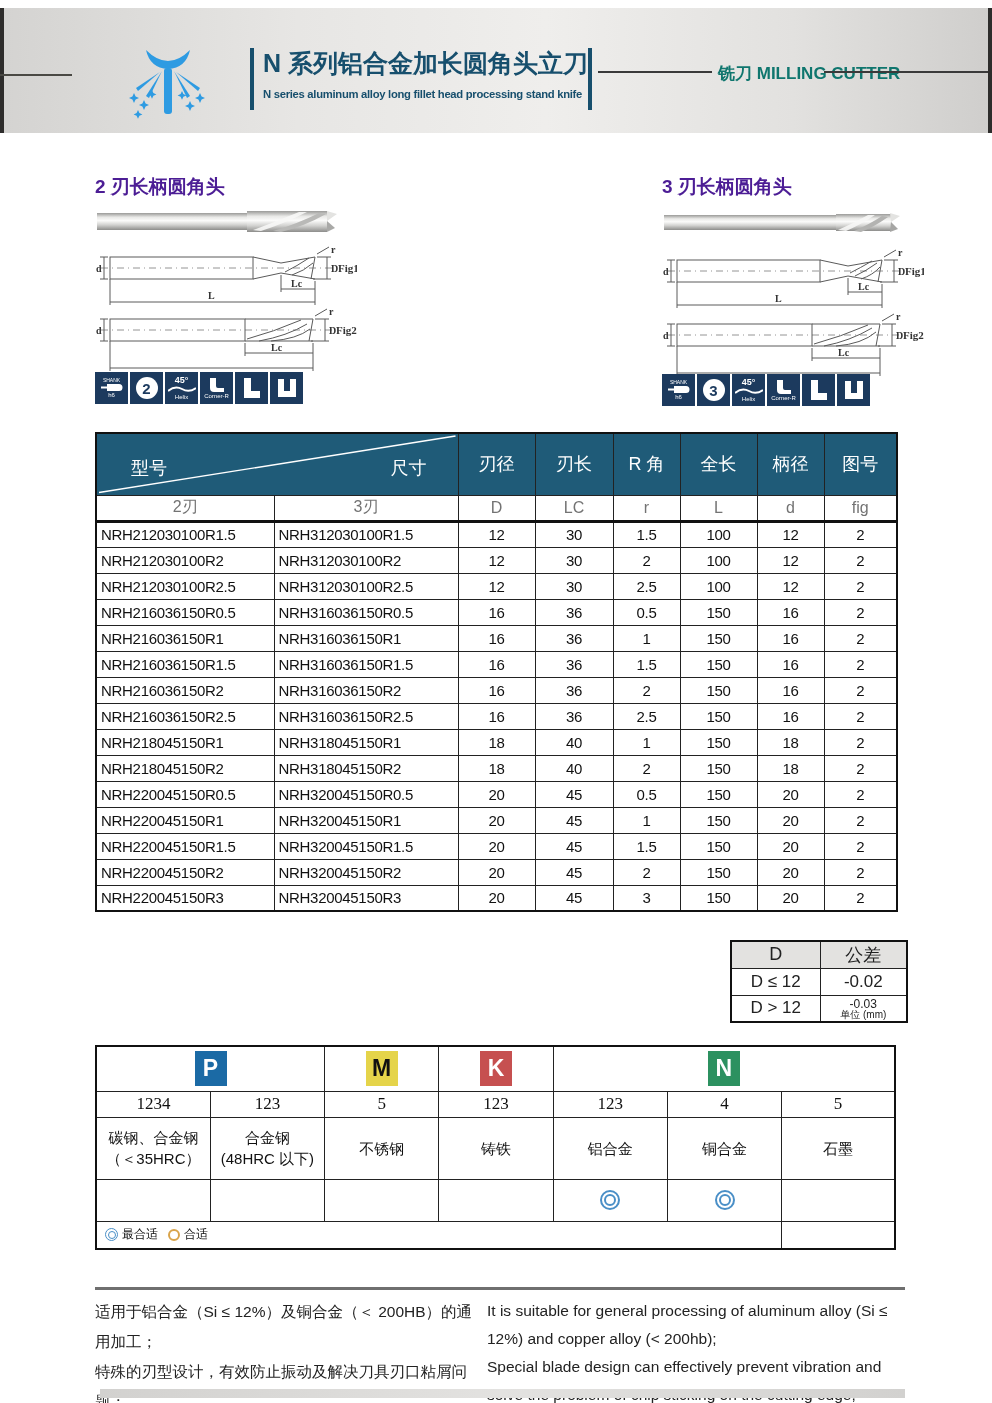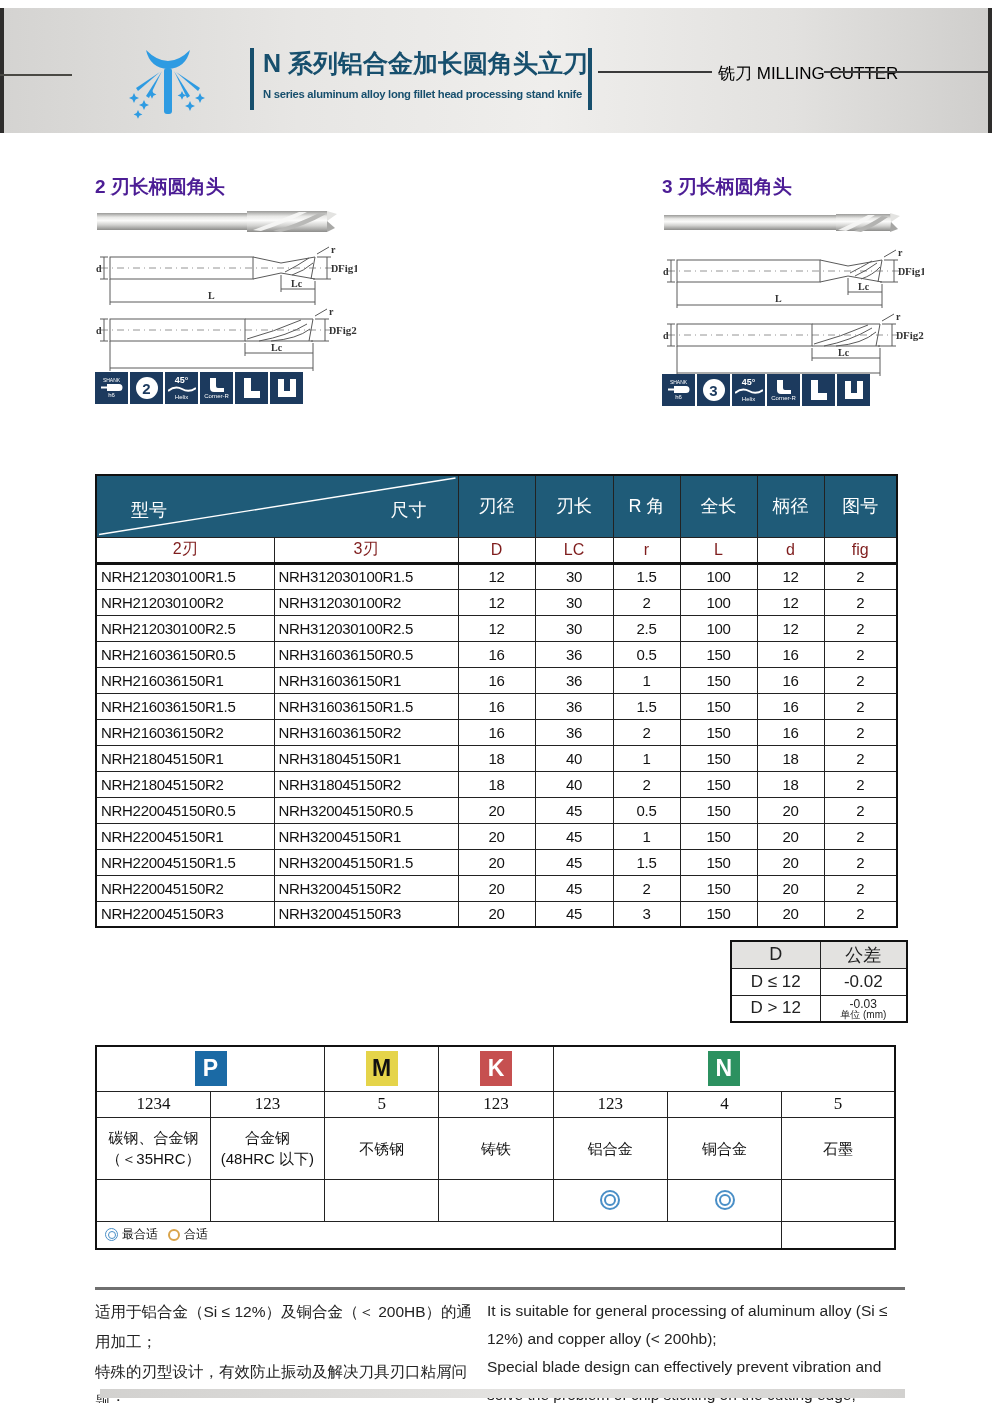--- a/index.html
+++ b/index.html
@@ -12,21 +12,21 @@
   .band-edge { position:absolute; top:8px; width:4px; height:125px; background:#2e2d2c; }
   .band-edge.left { left:0; } .band-edge.right { right:0; }
   .left-rule { position:absolute; left:0; top:74px; width:72px; height:2px; background:#4a4944; }
   .logo { position:absolute; left:116px; top:38px; }
   .title-bar { position:absolute; top:48px; width:4px; height:62px; background:#174f6d; }
   .tb1 { left:250px; } .tb2 { left:588px; }
   .title-cn { position:absolute; left:263px; top:47px; width:320px; font-size:25px; font-weight:bold;
               color:#174f6d; letter-spacing:0px; white-space:nowrap; }
   .title-en { position:absolute; left:263px; top:88px; width:322px; font-size:11.5px; font-weight:bold;
               color:#174f6d; letter-spacing:-0.3px; white-space:nowrap; transform:scaleX(0.98); transform-origin:left; }
-  .tagline { position:absolute; left:718px; top:62px; font-size:17px; font-weight:normal; color:#000000; white-space:nowrap; }
+  .tagline { position:absolute; left:718px; top:62px; font-size:17px; font-weight:bold; color:#0f766e; white-space:nowrap; }
   .tag-rule { position:absolute; top:71px; height:2px; background:#3a3a3a; }
   .tr1 { left:598px; width:114px; } .tr2 { left:824px; width:164px; }
 
   
   .section-title { position:absolute; top:174px; font-size:19px; font-weight:bold; color:#4c1d95; }
   .st-left { left:95px; } .st-right { left:662px; }
   .photo { position:absolute; } .ph-left { left:95px; top:204px; } .ph-right { left:662px; top:207px; }
   .fig { position:absolute; } 
   .fl1 { left:95px; top:246px; } .fl2 { left:95px; top:308px; }
   .fr1 { left:662px; top:249px; } .fr2 { left:662px; top:313px; }
@@ -42,29 +42,29 @@
            align-items:center; justify-content:center; overflow:hidden; }
   .b-top { font-size:5px; line-height:6px; }
   .b-bot { font-size:6px; line-height:7px; }
   .b-45 { font-size:9px; font-weight:bold; line-height:9px;text-align:right; }
   .flute-circle { width:22px; height:22px; background:#fff; border-radius:50%; color:#1c3a5e;
                   font-size:15px; font-weight:bold; display:flex; align-items:center; justify-content:center; }
 
   
   .spec-wrap { position:absolute; left:95px; top:432px; width:801px; }
   table { border-collapse:collapse; table-layout:fixed; }
-  .spec { width:801px; border:2px solid #111;margin-top:42px; }
+  .spec { width:801px; border:2px solid #111; }
   .spec th, .spec td { border:1px solid #222; }
   .sh-row th { background:#1f5b78; color:#fff; font-size:18px; font-weight:normal; height:62px; }
   .diag-cell { position:relative; }
   .diag-line { position:absolute; left:0; top:0; width:100%; height:100%; }
   .diag-line line { stroke:#fff; stroke-width:1.5; }
   .diag-model { position:absolute; left:34px; top:22px; font-size:18px; }
   .diag-size { position:absolute; right:31px; top:22px; font-size:18px; }
-  .sub-row td { height:26px; text-align:center; font-size:16px; color:#7f1d1d; border-bottom:3px solid #111; }
+  .sub-row td { height:26px; text-align:center; font-size:16px; color:#737373; border-bottom:3px solid #111; }
   .spec tbody td { height:26px; font-size:15px; color:#111; letter-spacing:-0.3px; }
   .c-model { text-align:left; padding-left:4px; }
   .c-num { text-align:center; }
 
   
   .tol-wrap { position:absolute; left:730px; top:940px; }
   .tol { width:176px; border:2px solid #111; }
   .tol td { border:1px solid #222; text-align:center; font-size:17px; color:#222; height:27px; }
   .tol .hd td { background:#e3e2e0; font-size:18px; }
   .tol-small { line-height:1; }
@@ -471,20 +471,30 @@
             <td class="c-model">NRH216036150R2</td>
             <td class="c-model">NRH316036150R2</td>
             <td class="c-num">16</td>
             <td class="c-num">36</td>
             <td class="c-num">2</td>
             <td class="c-num">150</td>
             <td class="c-num">16</td>
             <td class="c-num">2</td>
           </tr>
           <tr>
+            <td class="c-model">NRH216036150R2.5</td>
+            <td class="c-model">NRH316036150R2.5</td>
+            <td class="c-num">16</td>
+            <td class="c-num">36</td>
+            <td class="c-num">2.5</td>
+            <td class="c-num">150</td>
+            <td class="c-num">16</td>
+            <td class="c-num">2</td>
+          </tr>
+          <tr>
             <td class="c-model">NRH218045150R1</td>
             <td class="c-model">NRH318045150R1</td>
             <td class="c-num">18</td>
             <td class="c-num">40</td>
             <td class="c-num">1</td>
             <td class="c-num">150</td>
             <td class="c-num">18</td>
             <td class="c-num">2</td>
           </tr>
           <tr>

